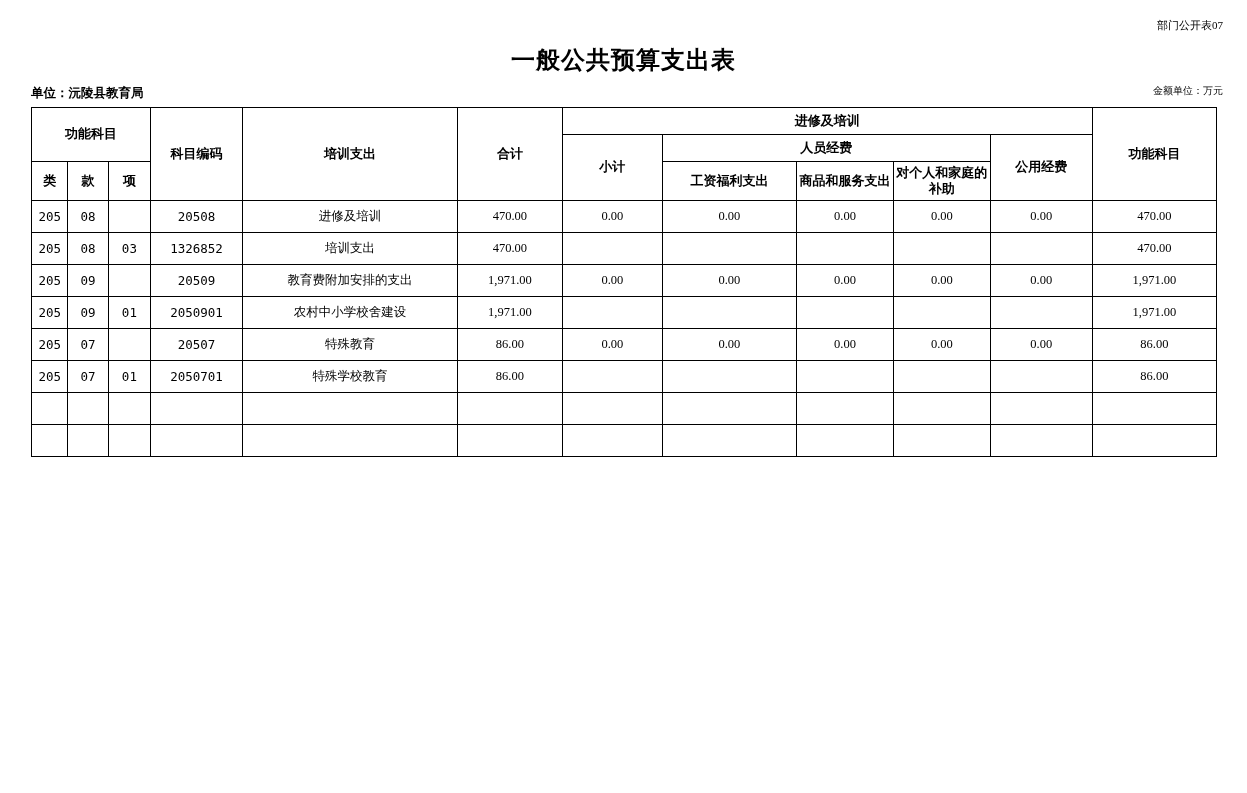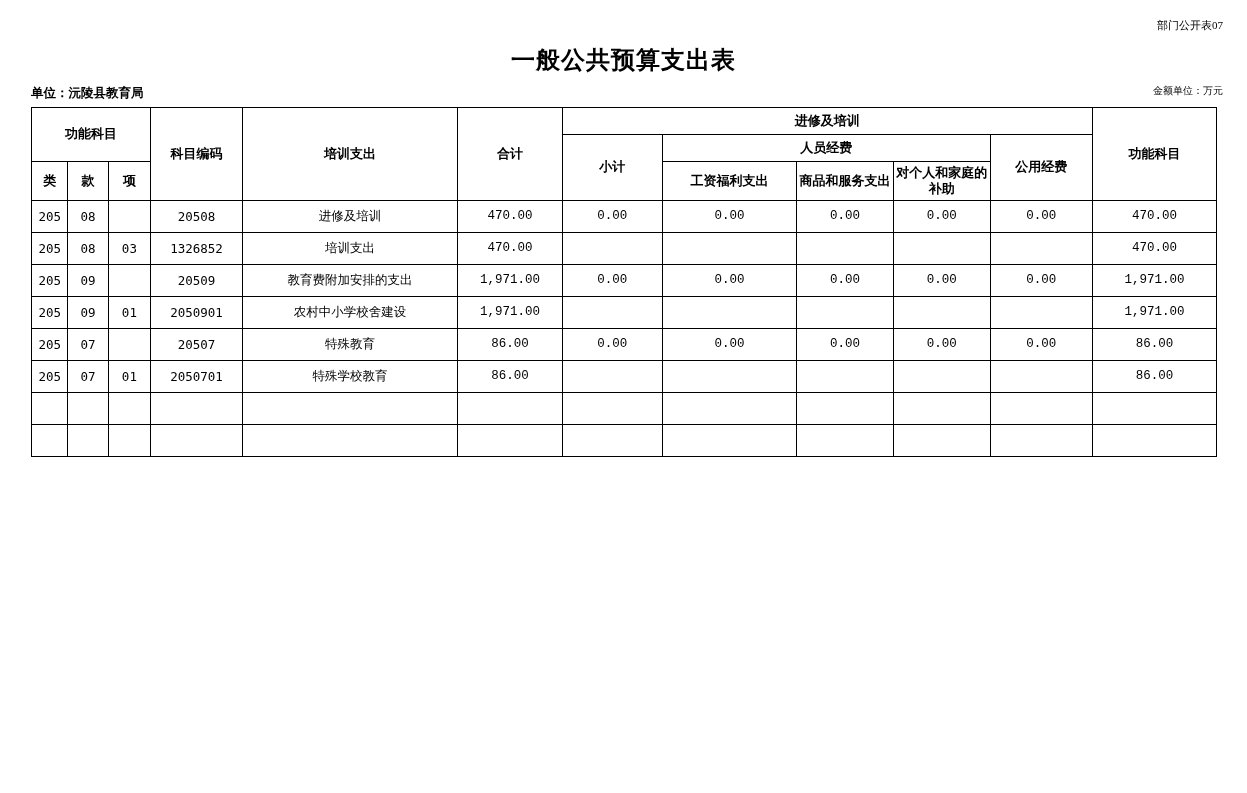--- a/index.html
+++ b/index.html
@@ -83,21 +83,21 @@
   th.small-head {
     height: 38px;
     font-size: 12.5px;
   }
   td.data {
     height: 31px;
   }
   td.num {
     text-align: right;
     padding-right: 7px;
-    font-family: Liberation Mono, monospace;
+    font-family: Liberation Serif, serif;
     font-size: 11.5px;
   }
   td.code {
     font-family: "DejaVu Sans Mono", "Liberation Mono", monospace;
     font-size: 11.5px;
   }
   td.name {
     text-align: center;
     font-size: 12.5px;
     margin-top: 48px;

